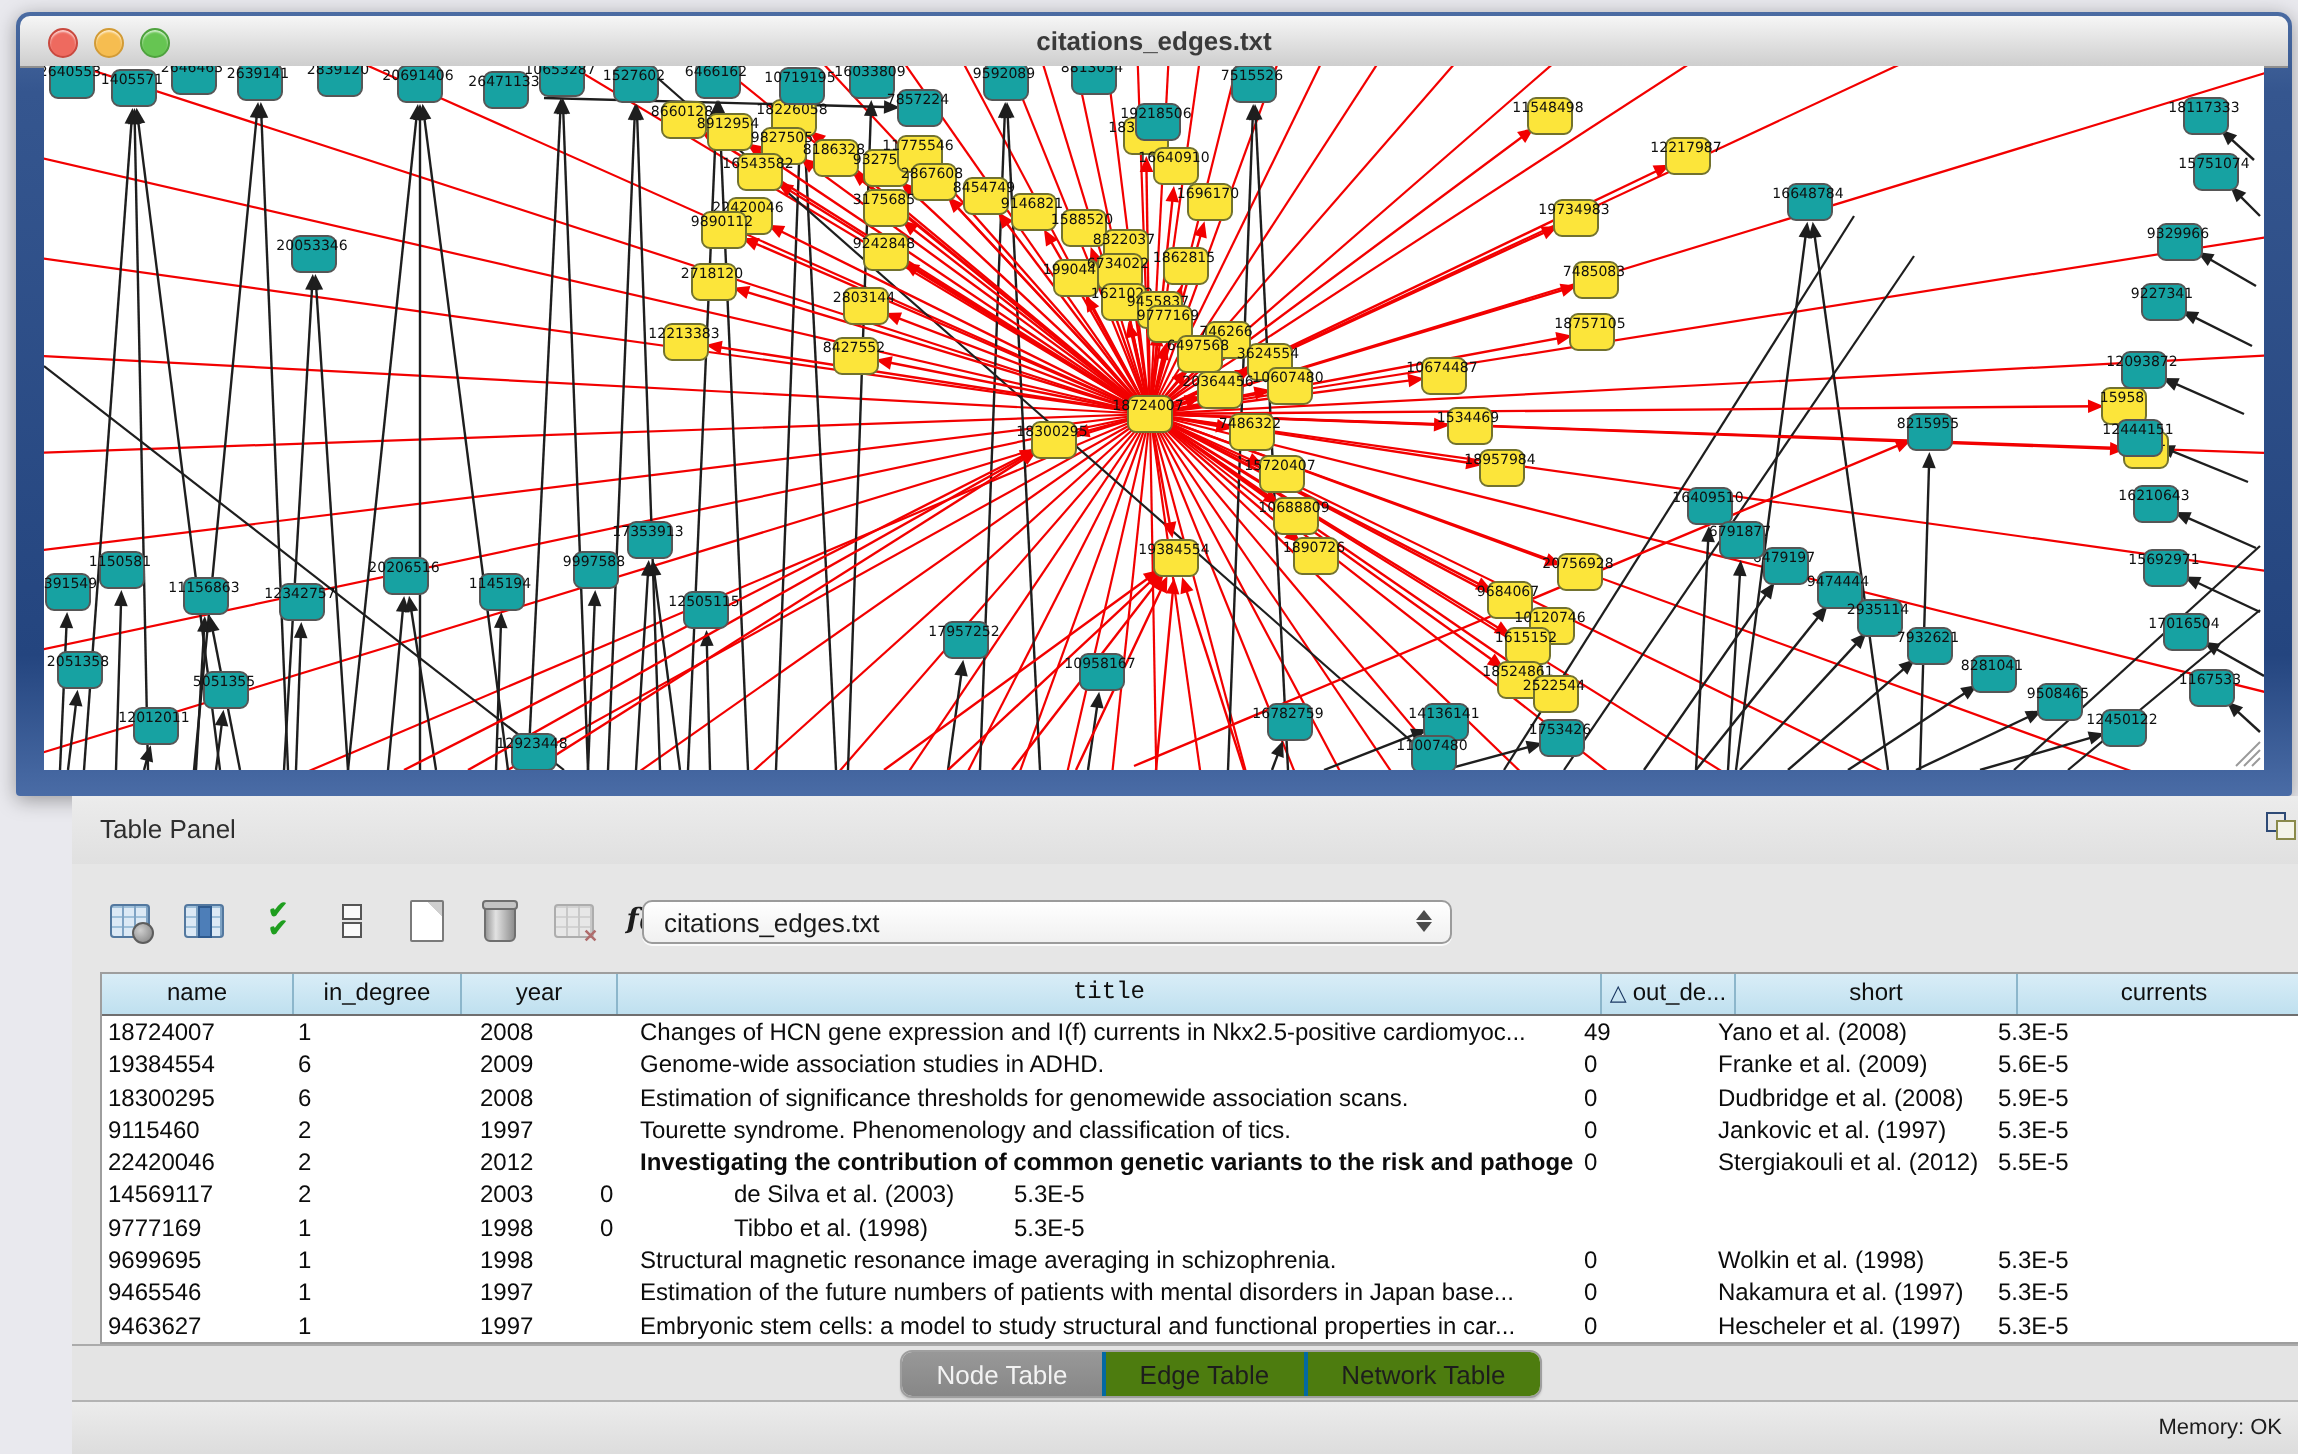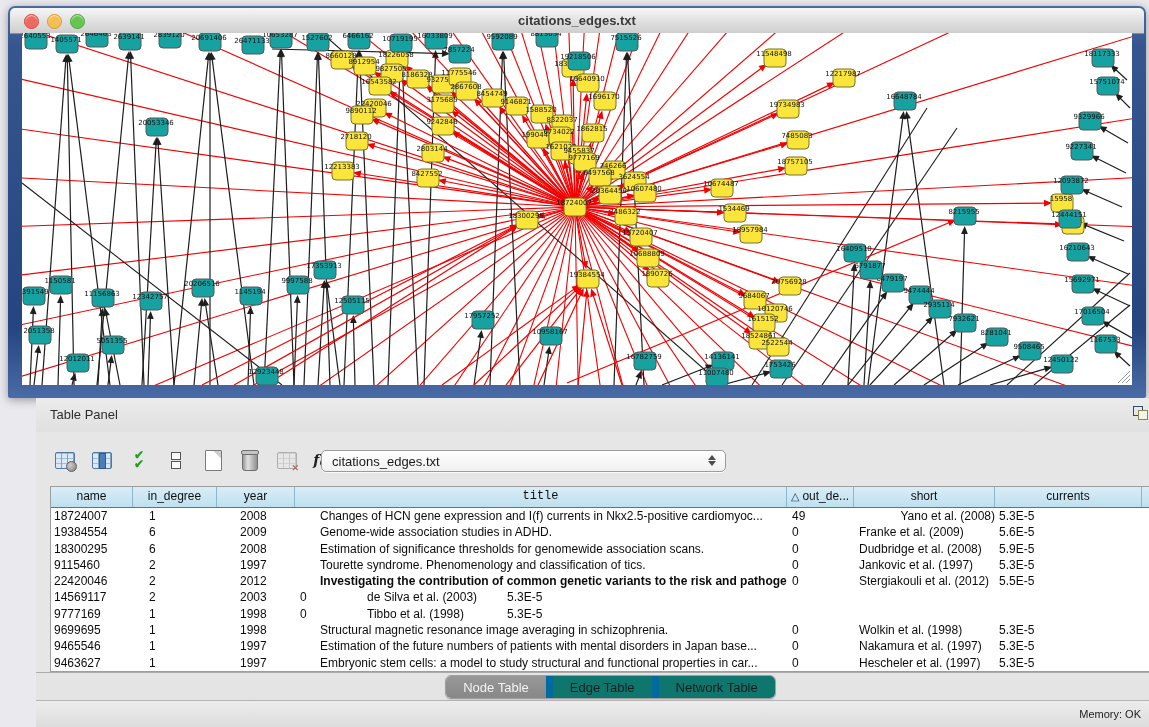--- a/index.html
+++ b/index.html
@@ -62,22 +62,22 @@
   .tbody{position:absolute;left:0;top:21px;right:16px;bottom:0;}
   .tr{display:flex;height:16.3px;cursor:default;}
   .td{font-size:12px;color:#0c0c0c;line-height:16px;white-space:nowrap;overflow:hidden;box-sizing:border-box;}
   .vscroll{position:absolute;right:0;top:21px;width:15px;bottom:0;background:#fafafa;border-left:1px solid #d8d8d8;}
   .vthumb{position:absolute;left:2px;top:3px;width:11px;height:42px;border-radius:6px;background:#c2c2c2;cursor:pointer;}
   
   .tabstrip{position:absolute;left:0;top:274px;width:100%;height:28px;border-top:1px solid #ababab;
     display:flex;justify-content:center;align-items:center;background:#e4e4e4;}
   .seg{display:flex;border:1px solid #9f9f9f;border-radius:6px;overflow:hidden;background:#fff;height:22px;
     box-shadow:0 1px 1px rgba(0,0,0,.12);}
-  .seg button{border:none;background:#0f766e;font-family:"Liberation Sans",sans-serif;font-size:13px;color:#1d1d1d;
-    padding:0 17px;height:22px;cursor:pointer;border-left:7px solid #0369a1;}
+  .seg button{border:none;background:#4d7c0f;font-family:"Liberation Sans",sans-serif;font-size:13px;color:#1d1d1d;
+    padding:0 17px;height:22px;cursor:pointer;border-left:2px solid #0369a1;}
   .seg button:first-child{border-left:none;}
   .seg button.sel{background:linear-gradient(#989898,#878787);color:#f3f3f3;text-align:center;}
   
   .statusbar{position:absolute;left:0;top:302px;width:100%;height:27px;border-top:1px solid #b3b3b3;
     background:linear-gradient(#ececec,#dcdcdc);}
   .mem{position:absolute;right:44px;top:7px;font-size:11px;color:#1c1c1c;}
   .memdot{position:absolute;right:20px;top:5px;width:14px;height:14px;border-radius:50%;
     background:radial-gradient(circle at 35% 30%,#8ae87a,#2fb52f);border:1px solid #2c8c2c;}
 </style>
 </head>
@@ -712,36 +712,36 @@
   <div class="dropdown">
     <span class="dd-text">citations_edges.txt</span>
     <span class="dd-arrows">
         <i class="up"></i>
         <i class="down"></i>
       </span>
   </div>
 
   <div class="twrap">
     <div class="thead" id="thead">
-        <div class="th" style="width: 82px;">name</div>
+        <div class="th" style="width: 96px;">name</div>
         <div class="th" style="width: 84px;">in_degree</div>
         <div class="th" style="width: 78px;">year</div>
         <div class="th" style="width: 492px; font-family: Liberation Mono, monospace;">title</div>
         <div class="th" style="width: 67px;"><span class="sort-tri">△</span>out_de...</div>
         <div class="th" style="width: 141px;">short</div>
         <div class="th" style="width: 147px;">currents</div>
       </div>
     <div class="tbody" id="tbody">
         <div class="tr">
           <div class="td" style="width: 82px; padding-left: 3px;">18724007</div>
           <div class="td" style="width: 84px; padding-left: 16px;">1</div>
           <div class="td" style="width: 78px; padding-left: 23px;">2008</div>
           <div class="td" style="width: 492px; padding-left: 25px;">Changes of HCN gene expression and I(f) currents in Nkx2.5-positive cardiomyoc...</div>
           <div class="td" style="width: 67px; padding-left: 5px;">49</div>
-          <div class="td" style="width: 141px; padding-left: 5px; text-align: right;">Yano et al. (2008)</div>
+          <div class="td" style="width: 141px; padding-left: 5px;">Yano et al. (2008)</div>
           <div class="td" style="width: 147px; padding-left: 4px;">5.3E-5</div>
         </div>
         <div class="tr">
           <div class="td" style="width: 82px; padding-left: 3px;">19384554</div>
           <div class="td" style="width: 84px; padding-left: 16px;">6</div>
           <div class="td" style="width: 78px; padding-left: 23px;">2009</div>
           <div class="td" style="width: 492px; padding-left: 25px;">Genome-wide association studies in ADHD.</div>
           <div class="td" style="width: 67px; padding-left: 5px;">0</div>
           <div class="td" style="width: 141px; padding-left: 5px;">Franke et al. (2009)</div>
           <div class="td" style="width: 147px; padding-left: 4px;">5.6E-5</div>

